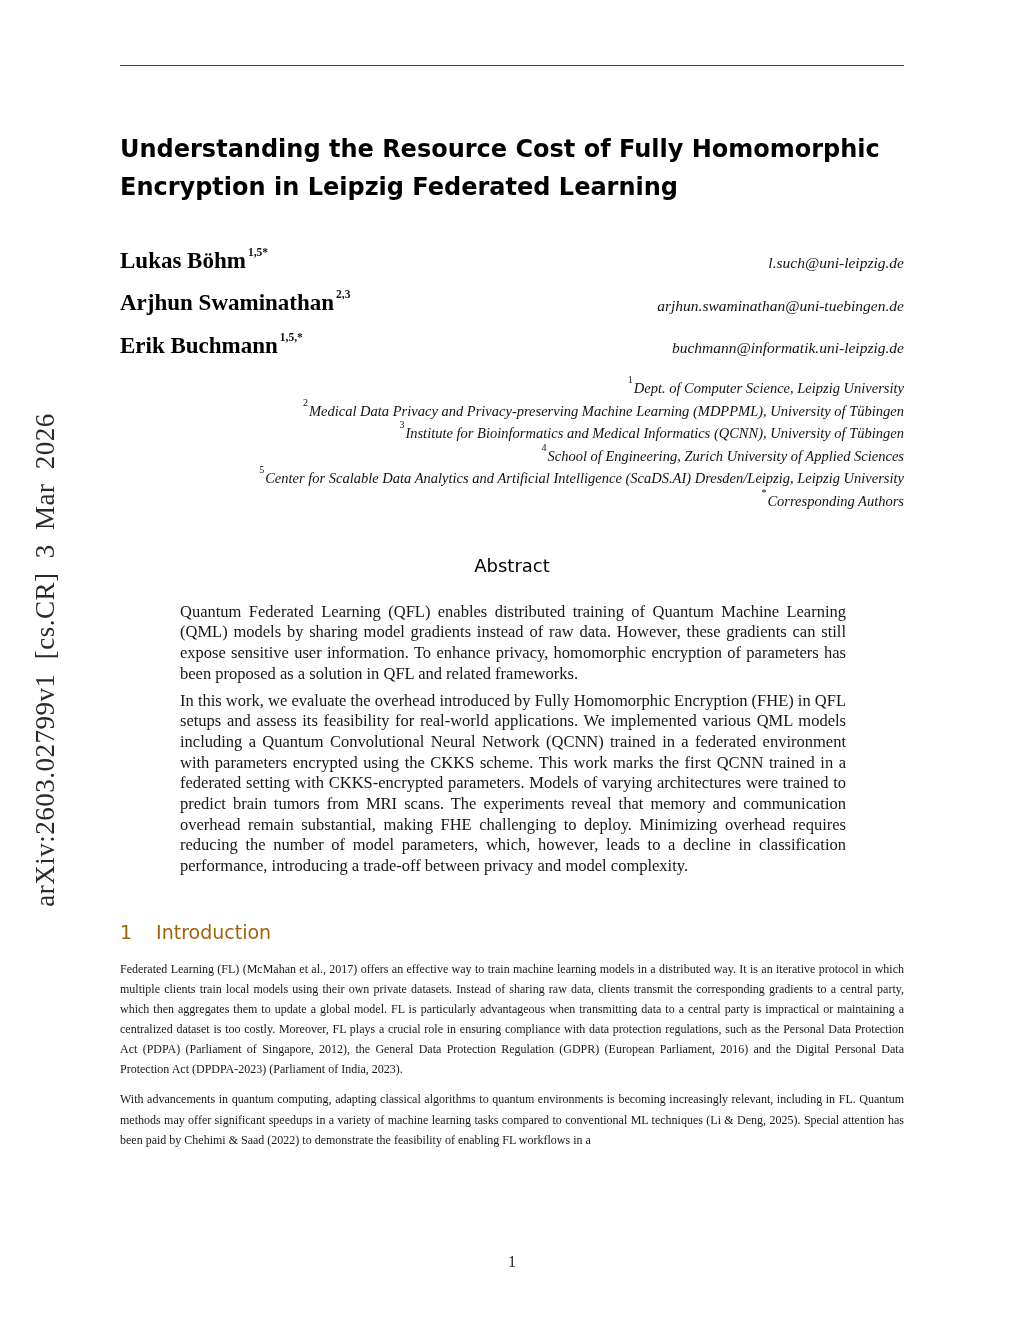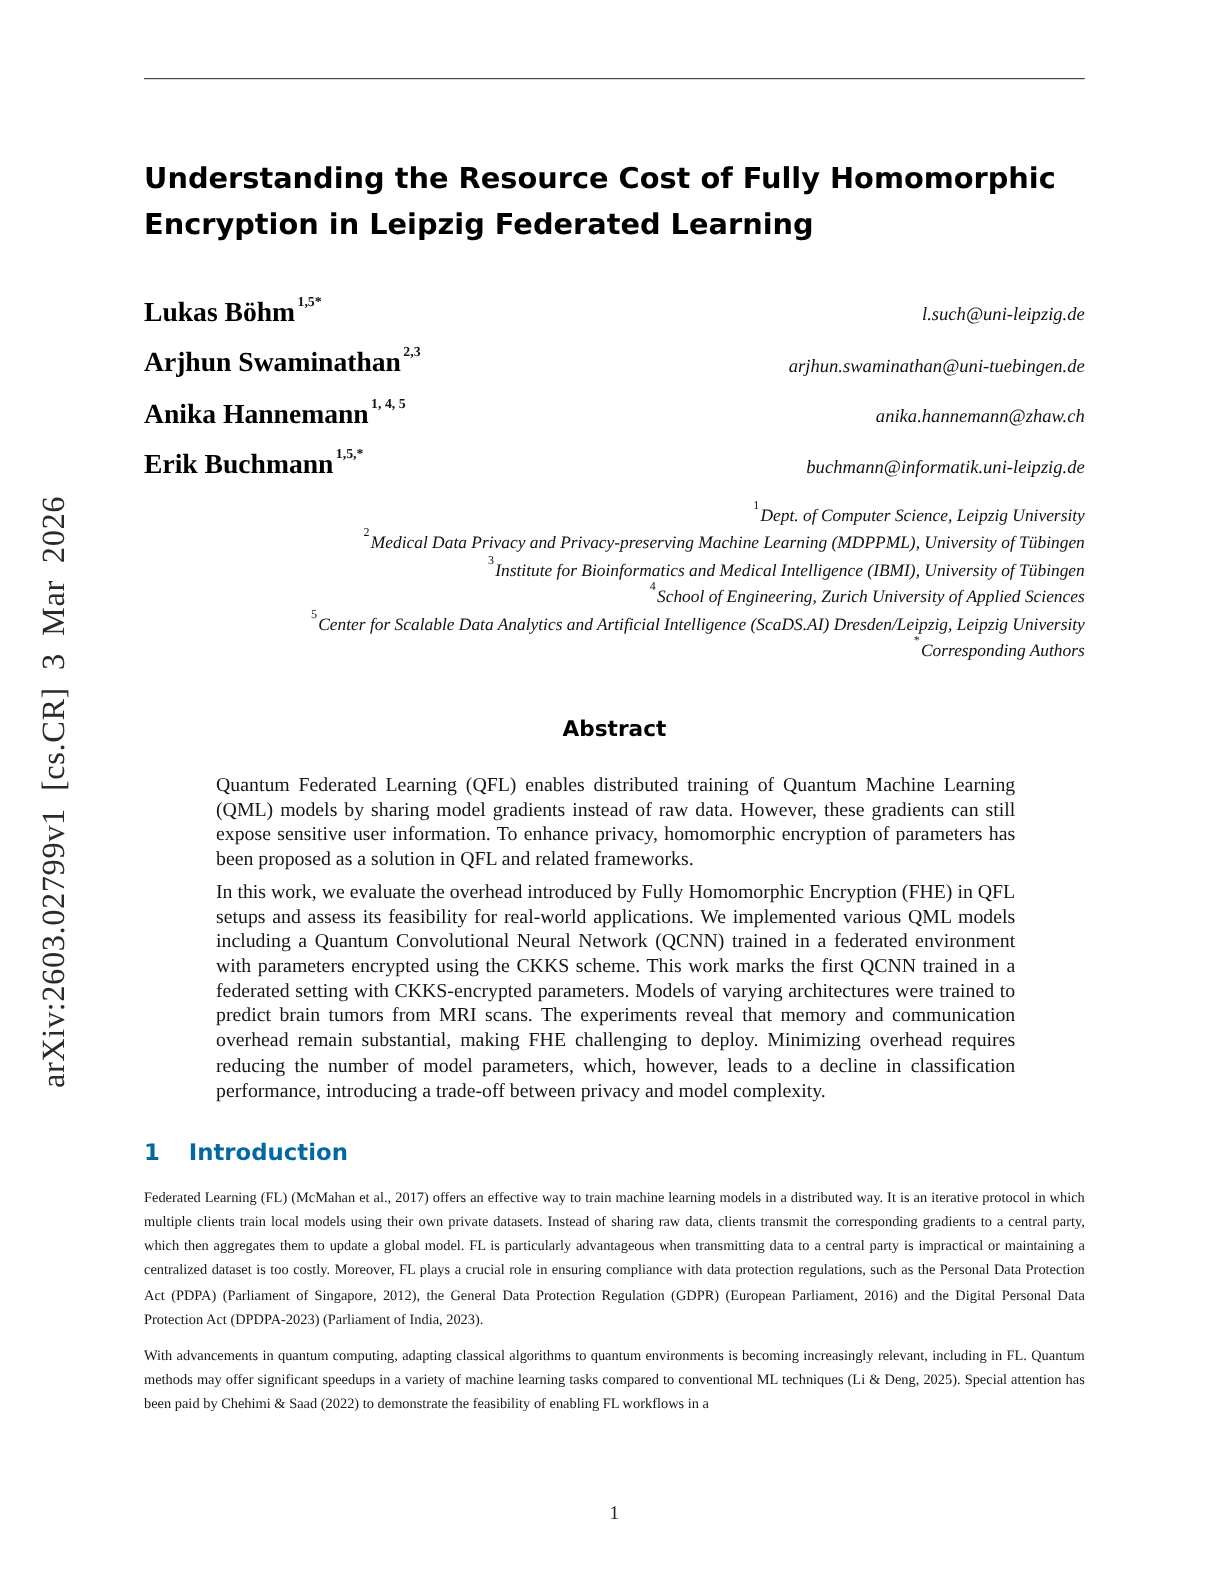--- a/index.html
+++ b/index.html
@@ -86,42 +86,42 @@
     font-size: 10px;
     position: relative;
     top: -4px;
     margin-right: 1px;
   }
 
   h2.abstract-heading {
     margin-top: 44px;
     text-align: center;
     font-family: "DejaVu Sans", sans-serif;
-    font-weight: bold;
+    font-weight: normal;
     font-size: 18px;
     color: #000;
   }
 
   .abstract-body {
     margin: 26px 58px 0 60px;
   }
   .abstract-body p {
     text-align: justify;
     font-size: 16.5px;
     line-height: 20.7px;
     margin-bottom: 6px;
     color: #161616;
   }
 
   h2.section-heading {
-    margin-top: 31px;
+    margin-top: 44px;
     font-family: "DejaVu Sans", sans-serif;
-    font-weight: bold;
+    font-weight: normal;
     font-size: 19px;
-    color: #0369a1;
+    color: #a16207;
   }
   .sec-num { margin-right: 24px; }
 
   p.body-par {
     margin-top: 16px;
     text-align: justify;
     font-size: 12px;
     line-height: 20.1px;
     color: #161616;
   }
@@ -150,33 +150,29 @@
   <div class="authors">
     <div class="author-row">
       <span><span class="aname">Lukas Böhm</span><sup class="asup">1,5*</sup></span>
       <span class="aemail">l.such@uni-leipzig.de</span>
     </div>
     <div class="author-row">
       <span><span class="aname">Arjhun Swaminathan</span><sup class="asup">2,3</sup></span>
       <span class="aemail">arjhun.swaminathan@uni-tuebingen.de</span>
     </div>
     <div class="author-row">
-      <span><span class="aname">Anika Hannemann</span><sup class="asup">1, 4, 5</sup></span>
-      <span class="aemail">anika.hannemann@zhaw.ch</span>
-    </div>
-    <div class="author-row">
       <span><span class="aname">Erik Buchmann</span><sup class="asup">1,5,*</sup></span>
       <span class="aemail">buchmann@informatik.uni-leipzig.de</span>
     </div>
   </div>
 
   <div class="affils">
     <div class="affil-line"><sup>1</sup><span>Dept. of Computer Science, Leipzig University</span></div>
     <div class="affil-line"><sup>2</sup><span>Medical Data Privacy and Privacy-preserving Machine Learning (MDPPML), University of Tübingen</span></div>
-    <div class="affil-line"><sup>3</sup><span>Institute for Bioinformatics and Medical Intelligence (IBMI), University of Tübingen</span></div>
+    <div class="affil-line"><sup>3</sup><span>Institute for Bioinformatics and Medical Informatics (QCNN), University of Tübingen</span></div>
     <div class="affil-line"><sup>4</sup><span>School of Engineering, Zurich University of Applied Sciences</span></div>
     <div class="affil-line"><sup>5</sup><span>Center for Scalable Data Analytics and Artificial Intelligence (ScaDS.AI) Dresden/Leipzig, Leipzig University</span></div>
     <div class="affil-line"><sup>*</sup><span>Corresponding Authors</span></div>
   </div>
 
   <h2 class="abstract-heading">Abstract</h2>
 
   <div class="abstract-body">
     <p>Quantum Federated Learning (QFL) enables distributed training of Quantum Machine Learning (QML) models by sharing model gradients instead of raw data. However, these gradients can still expose sensitive user information. To enhance privacy, homomorphic encryption of parameters has been proposed as a solution in QFL and related frameworks.</p>
     <p>In this work, we evaluate the overhead introduced by Fully Homomorphic Encryption (FHE) in QFL setups and assess its feasibility for real-world applications. We implemented various QML models including a Quantum Convolutional Neural Network (QCNN) trained in a federated environment with parameters encrypted using the CKKS scheme. This work marks the first QCNN trained in a federated setting with CKKS-encrypted parameters. Models of varying architectures were trained to predict brain tumors from MRI scans. The experiments reveal that memory and communication overhead remain substantial, making FHE challenging to deploy. Minimizing overhead requires reducing the number of model parameters, which, however, leads to a decline in classification performance, introducing a trade-off between privacy and model complexity.</p>

